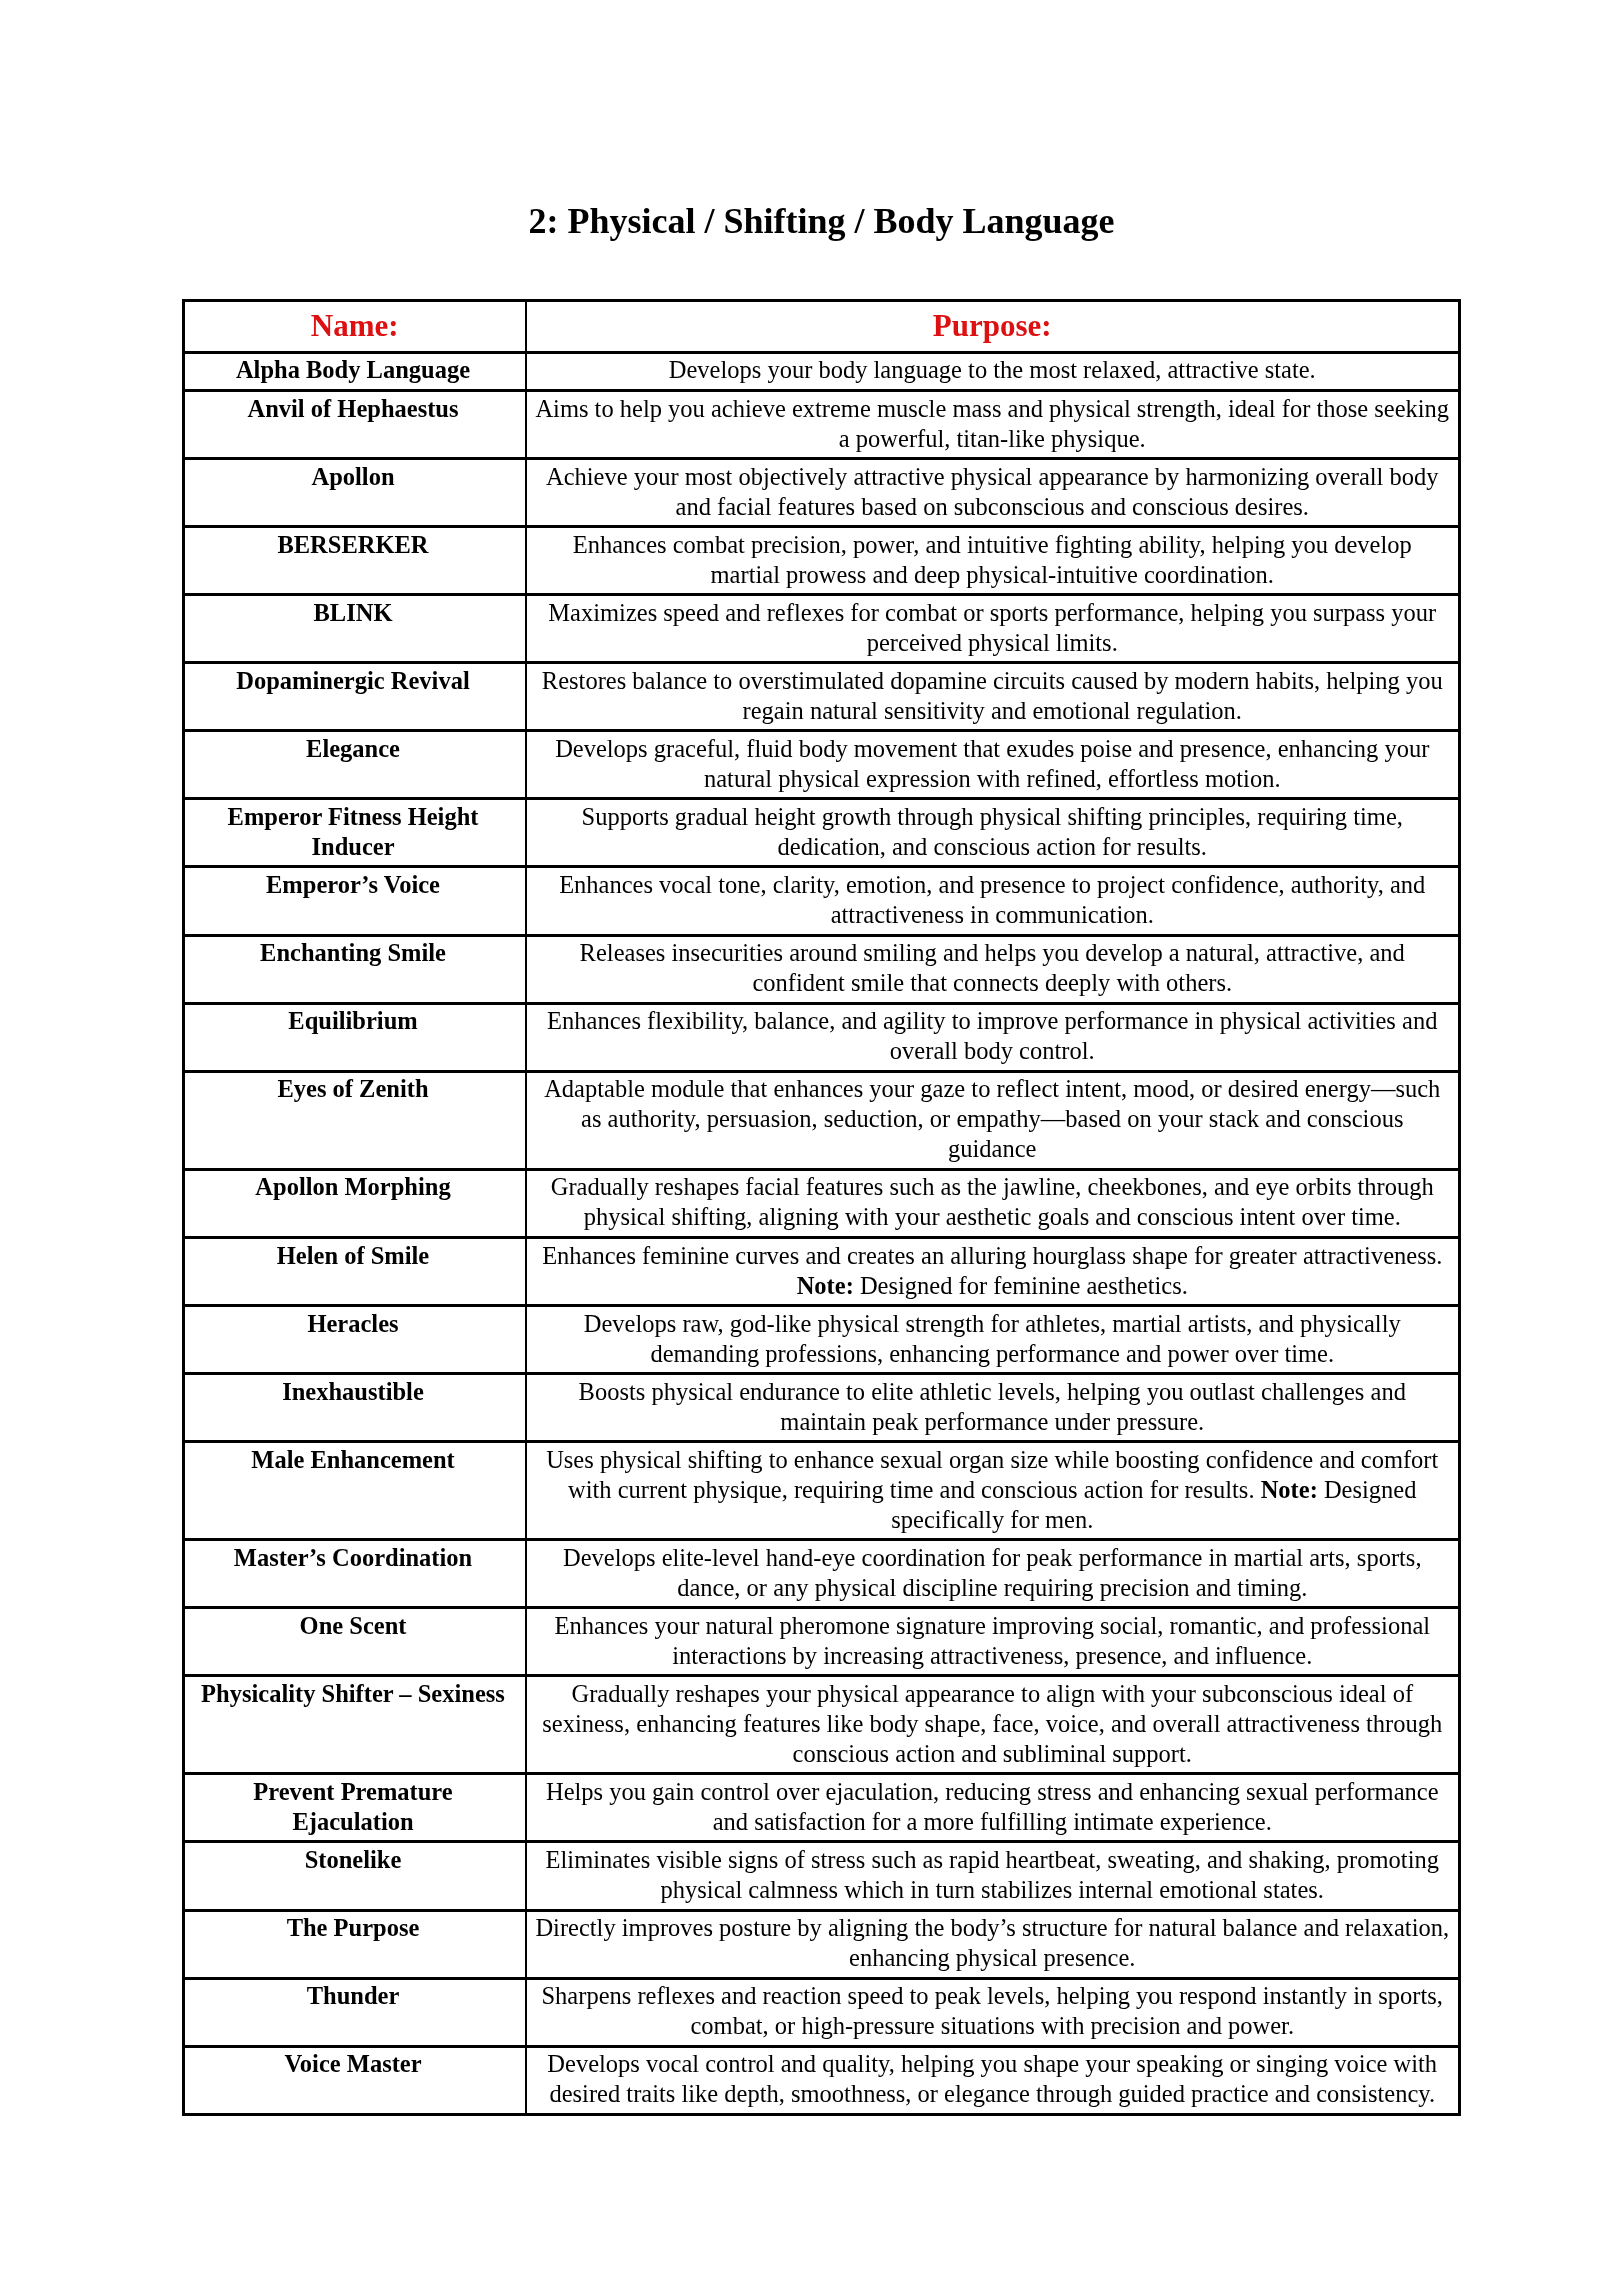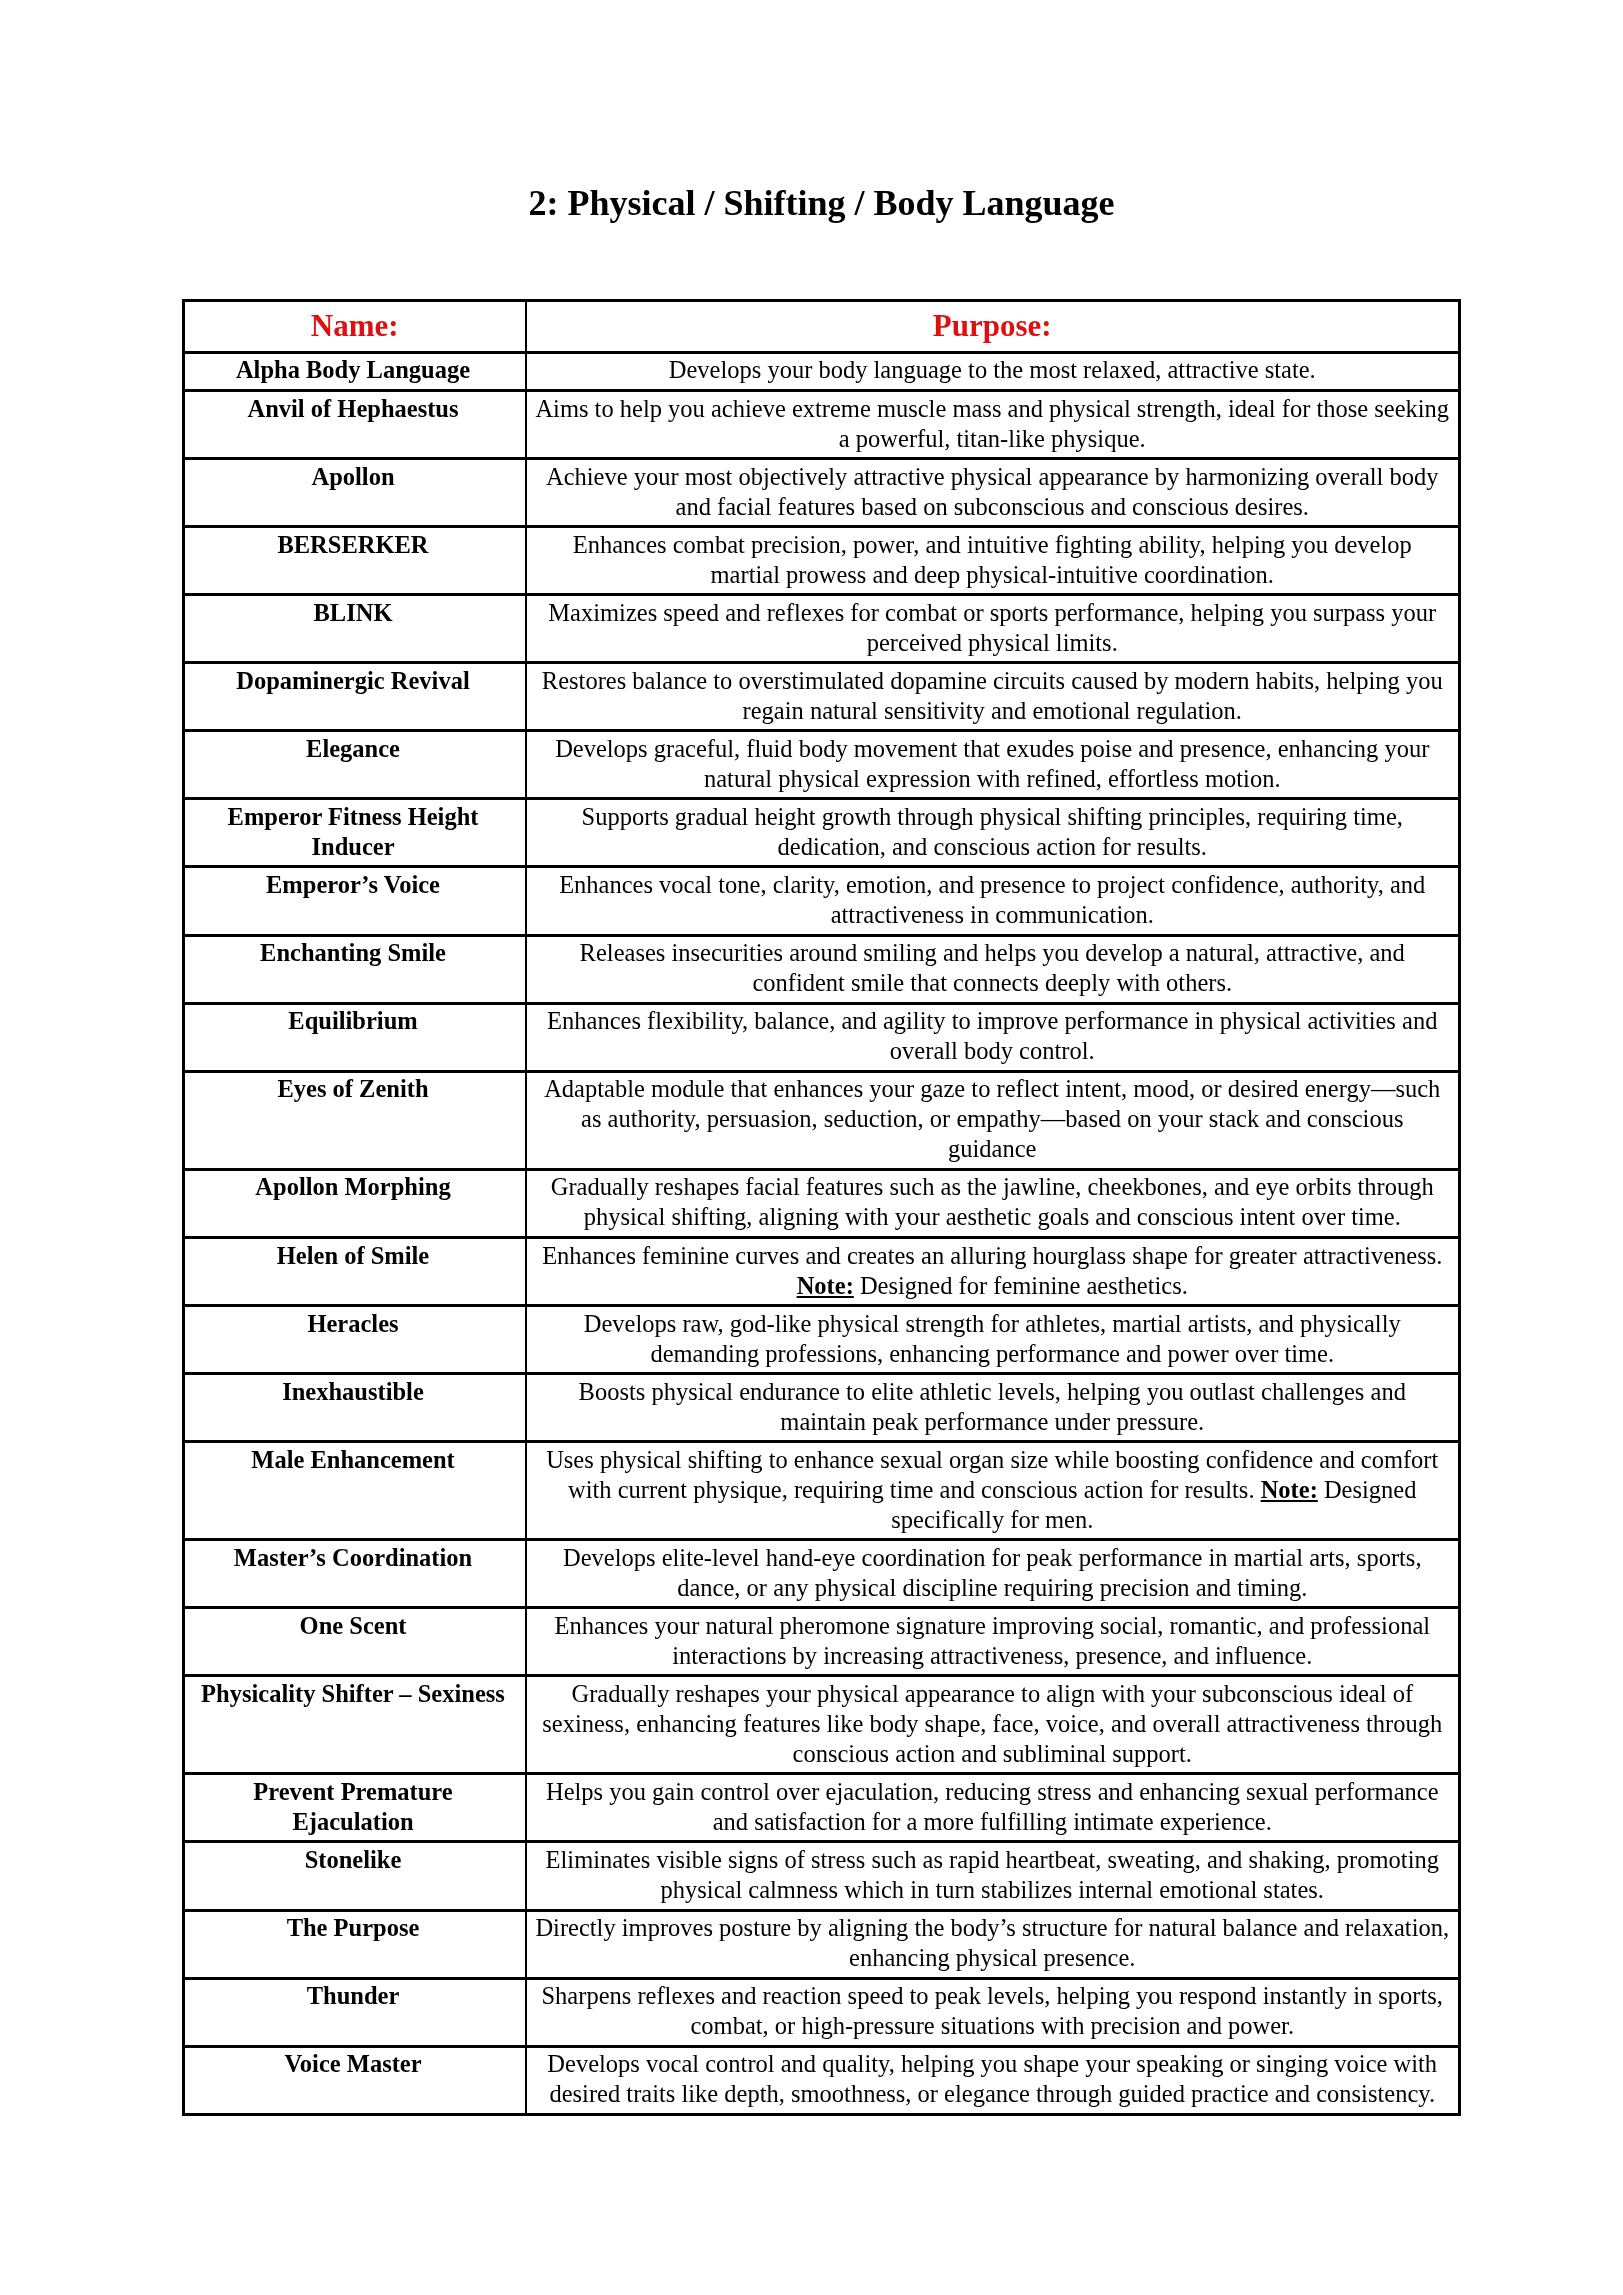--- a/index.html
+++ b/index.html
@@ -12,21 +12,21 @@
     width: 1623px;
     height: 2295px;
     overflow: hidden;
     font-family: "Liberation Serif", "DejaVu Serif", serif;
     color: #000000;
     --accent: #dd1111;
   }
   .page-title {
     position: absolute;
     left: 182px;
-    top: 183px;
+    top: 201px;
     width: 1279px;
     margin: 0;
     text-align: center;
     font-size: 36px;
     font-weight: bold;
     line-height: 1.15;
   }
   table.doc-table {
     position: absolute;
     left: 182px;
@@ -57,21 +57,20 @@
     font-size: 24.5px;
     line-height: 30px;
     padding: 1.7px 8.5px 3.4px 8.5px;
   }
   td.name-cell {
     font-weight: bold;
     padding-left: 5px;
   }
   .note {
     font-weight: bold;
-    text-decoration: underline;
   }
 </style>
 </head>
 <body style="--accent: #dd1111;">
 
 <h1 class="page-title">2: Physical / Shifting / Body Language</h1>
 
 <table class="doc-table">
   <colgroup>
     <col class="name-col">

